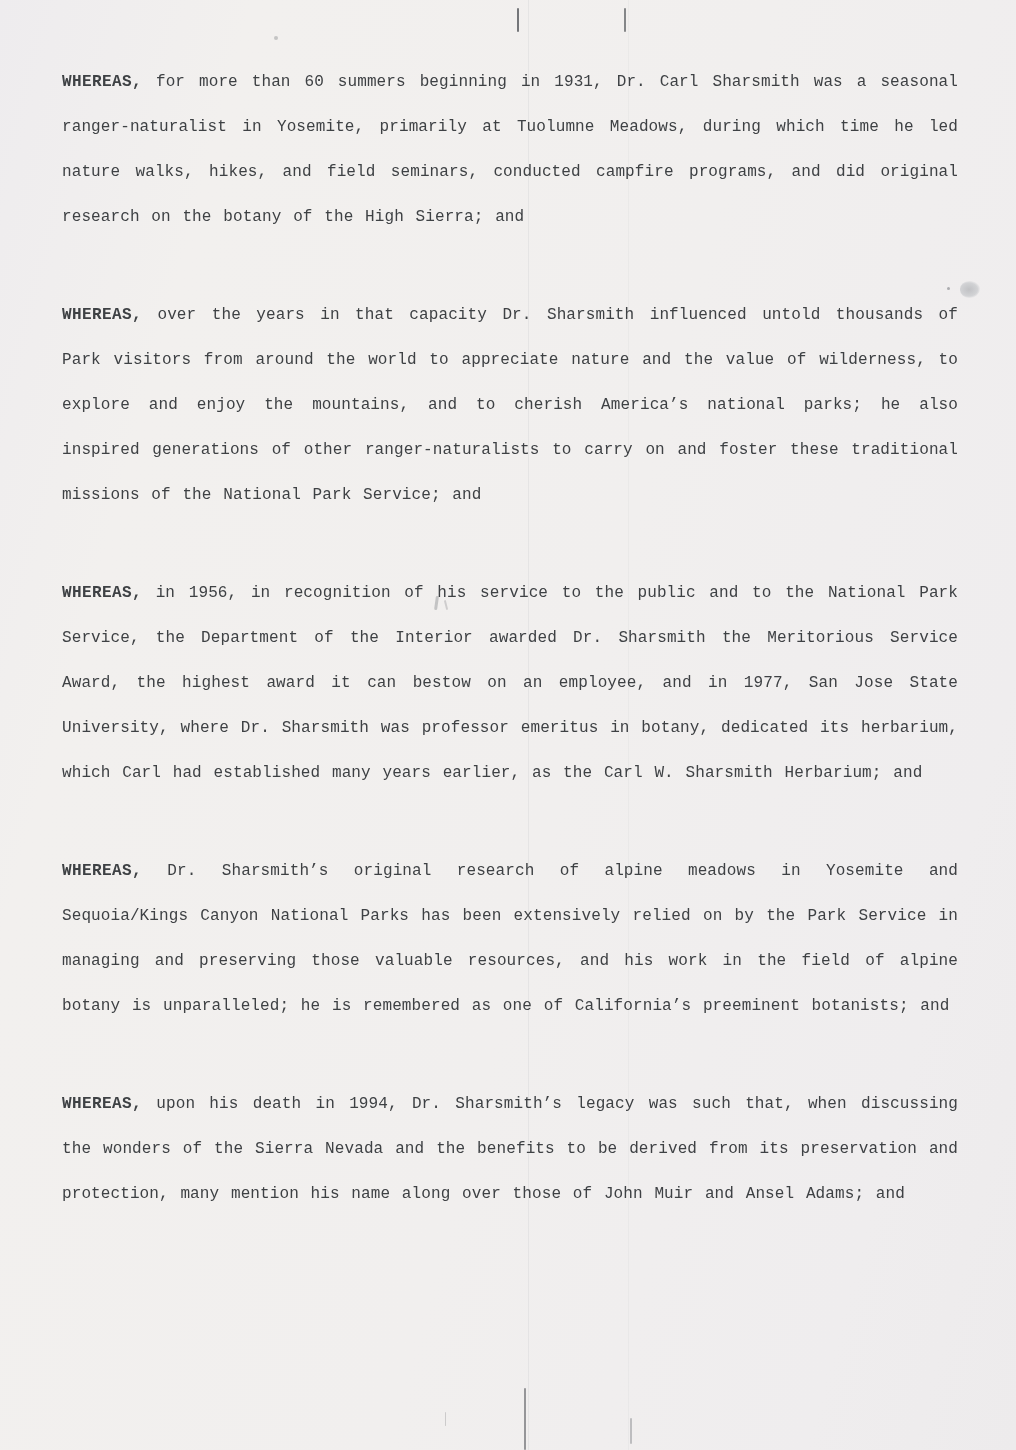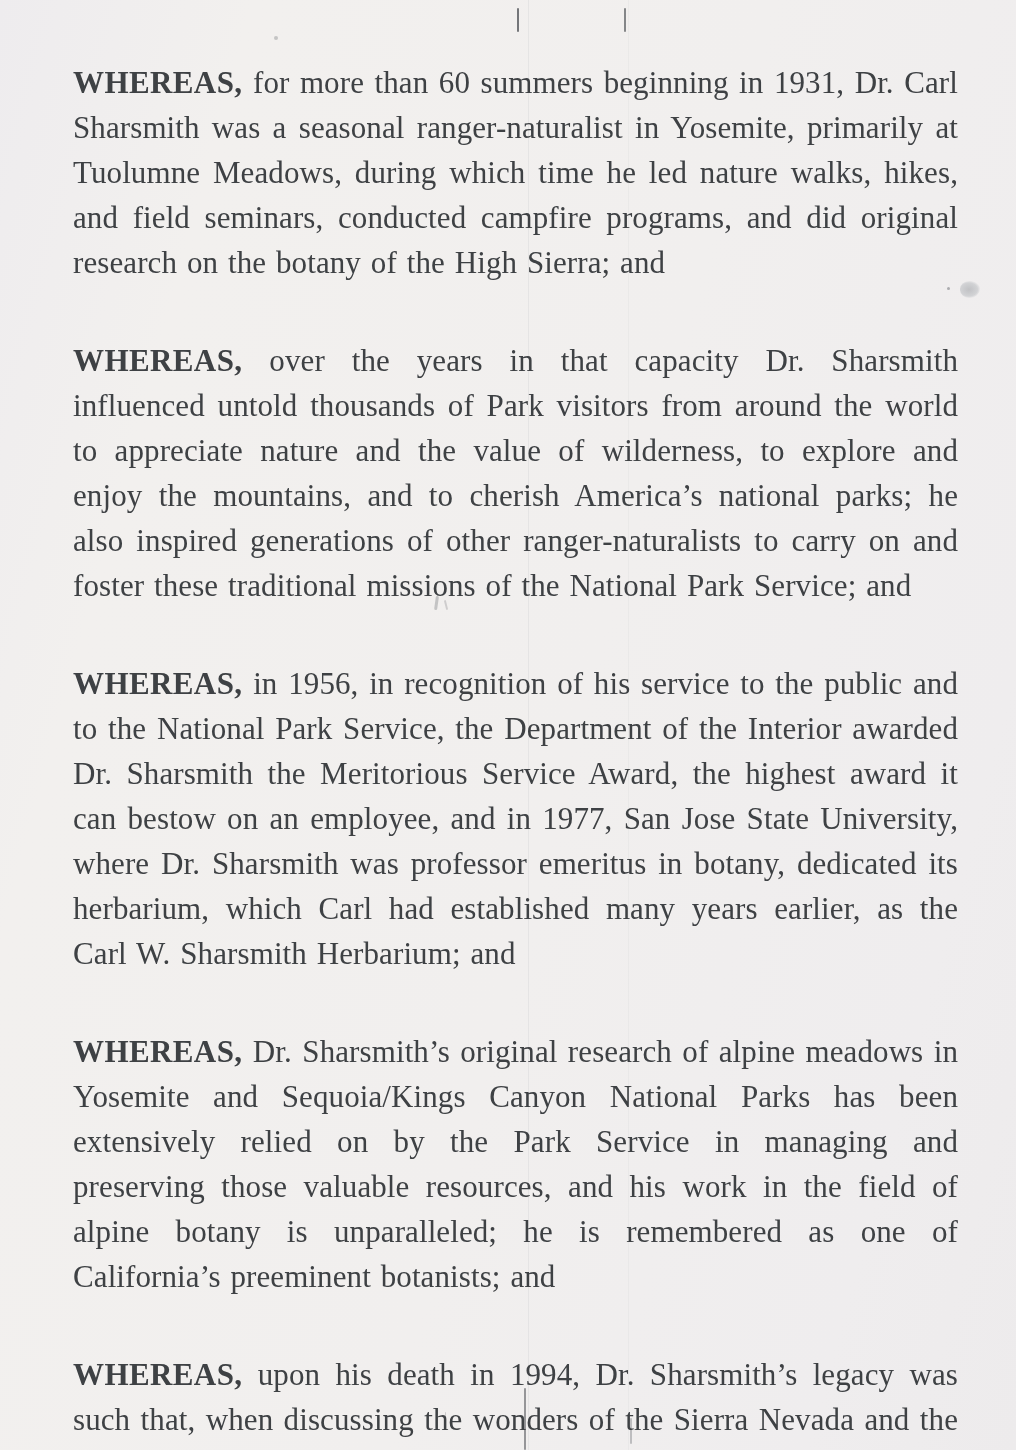--- a/index.html
+++ b/index.html
@@ -18,27 +18,28 @@
     font-family: "Liberation Serif", serif;
     color: #3e4144;
   }
   .content {
     position: absolute;
     top: 60px;
     left: 62px;
     right: 58px;
   }
   .para {
-    margin: 0 0 53px 11px;
-    font-size: 31px;
+    margin: 0 0 53px 0;
+    font-size: 16px;
     line-height: 45px;
     text-align: justify;
     text-align-last: left;
     word-spacing: 2px;
     letter-spacing: 0.1px;
+    font-family: Liberation Mono, monospace;
   }
   .para .lead {
     font-weight: bold;
     letter-spacing: 0.4px;
   }
   
   .crease {
     position: absolute;
     top: 0;
     width: 1px;

